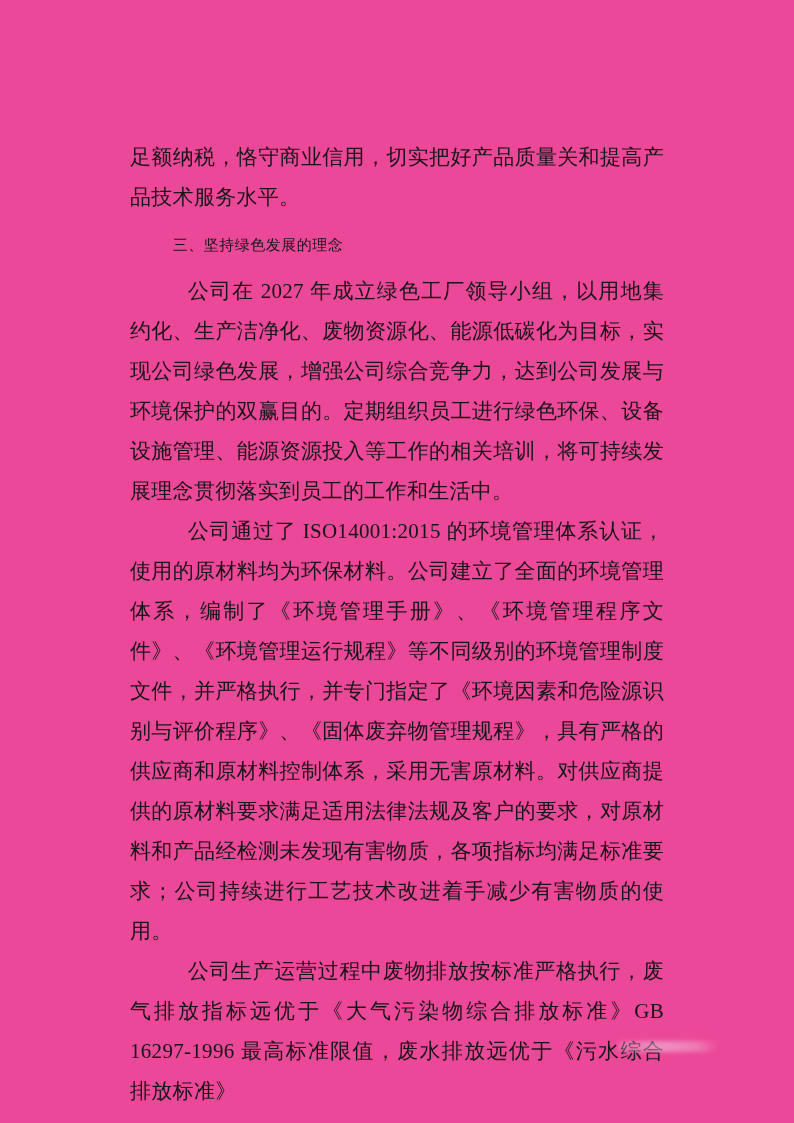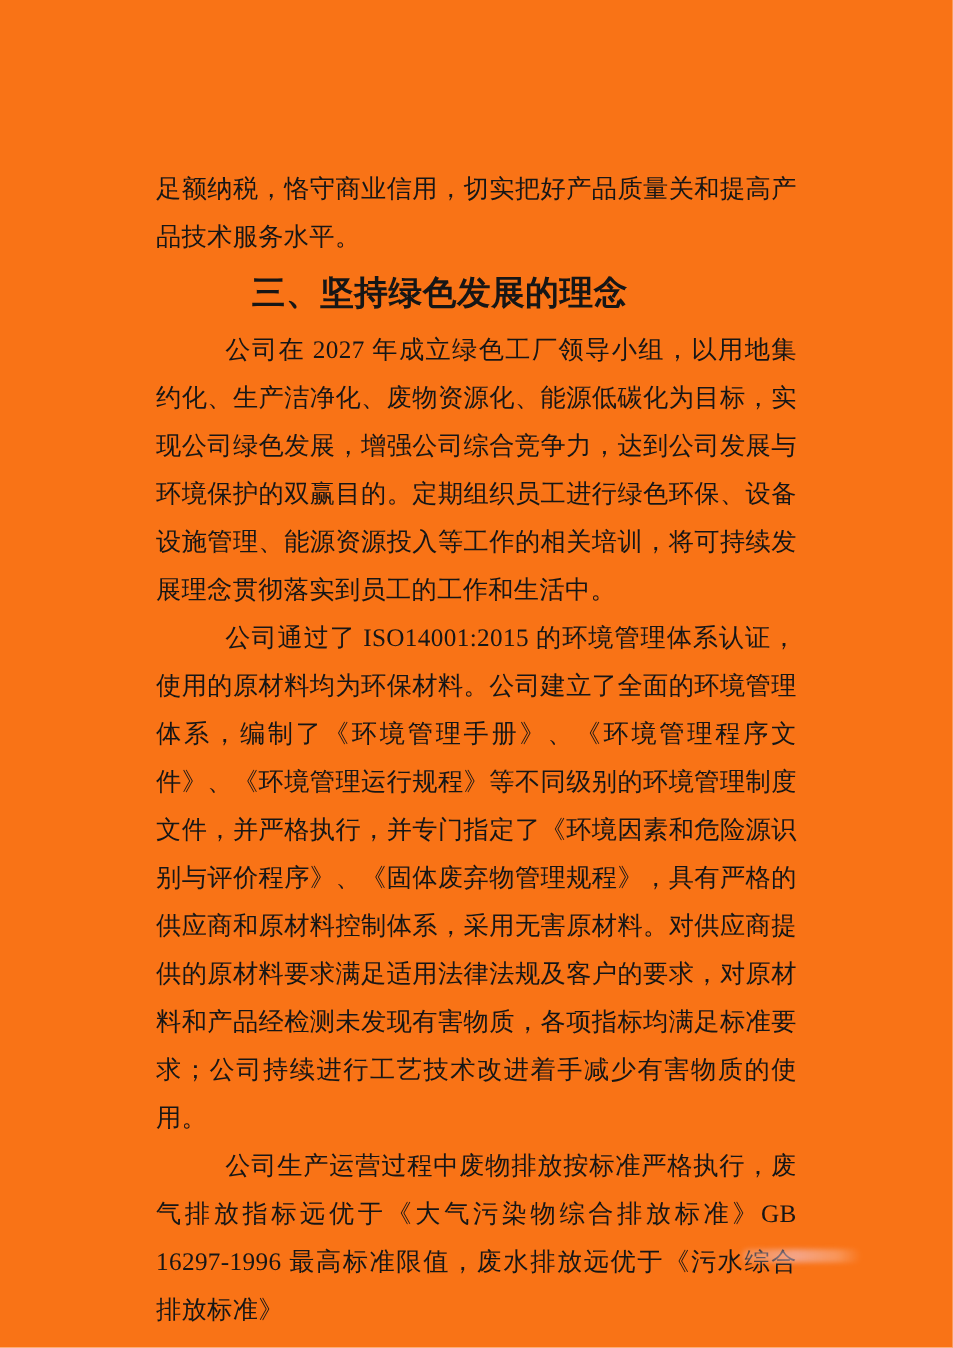--- a/index.html
+++ b/index.html
@@ -10,21 +10,21 @@
     width: 794px;
     height: 1123px;
     background: #ffffff;
     position: relative;
     overflow: hidden;
     font-family: "Liberation Serif", "DejaVu Serif", serif;
   }
   .page {
     position: absolute;
     inset: 0;
-    background: #f97316;
+    background: #ec4899;
   }
   .content {
     position: absolute;
     left: 130px;
     top: 137px;
     width: 534px;
     color: #161616;
     font-size: 21px;
     line-height: 40px;
     text-align: justify;
@@ -33,22 +33,22 @@
   .para {
     margin: 0;
     text-indent: 2.75em;
     letter-spacing: 0.3px;
   }
   .para.no-indent {
     text-indent: 0;
   }
   .heading {
     margin: 8px 0 6px 0;
-    font-size: 28px;
-    font-weight: bold;
+    font-size: 15px;
+    font-weight: normal;
     text-indent: 2.85em;
     letter-spacing: 0.5px;
   }
   .watermark-smudge {
     position: absolute;
     left: 618px;
     top: 1041px;
     width: 100px;
     height: 11px;
     background: linear-gradient(90deg,

